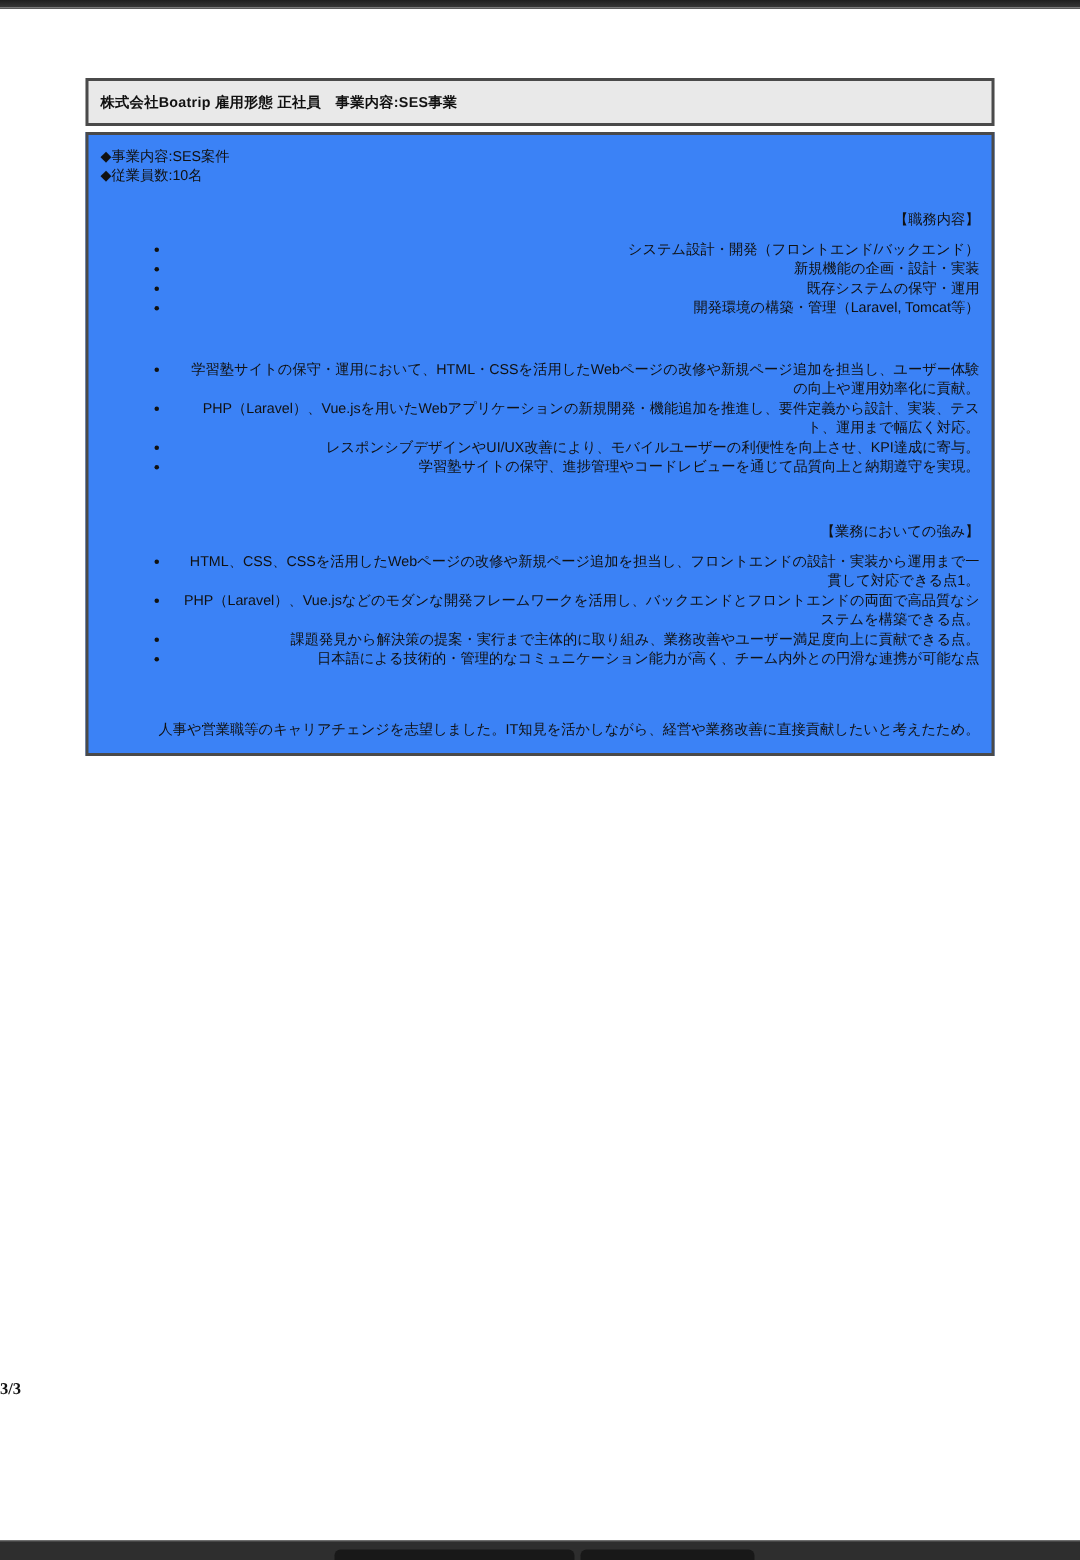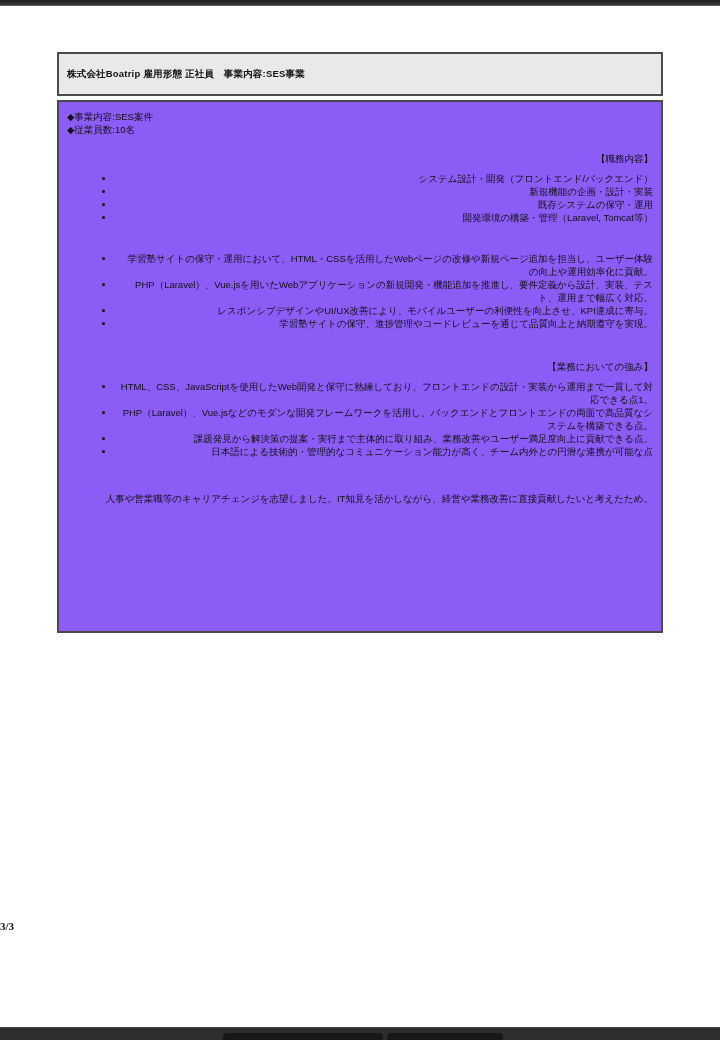--- a/index.html
+++ b/index.html
@@ -40,37 +40,37 @@
   .bb-shape.two { left: 387px; width: 116px; }
 
   .doc {
     position: absolute;
     left: 57px;
     top: 52px;
     width: 606px;
   }
   .company-header {
     box-sizing: border-box;
-    height: 44px;
+    height: 32px;
     border: 2px solid #4a4a4a;
     background: #e9e9e9;
     display: flex;
     align-items: center;
     padding: 0 8px;
     font-size: 9.5px;
     font-weight: bold;
     letter-spacing: 0.2px;
     white-space: pre;
   }
   .main-box {
     box-sizing: border-box;
     margin-top: 4px;
-    height: 533px;
+    height: 416px;
     border: 2px solid #4a4a4a;
-    background: #8b5cf6;
+    background: #3b82f6;
     padding: 8px;
     font-size: 9.5px;
     line-height: 13px;
     overflow: hidden;
   }
   .facts div { line-height: 13px; }
   .section { margin-top: 16px; text-align: right; }
   .section.results   { margin-top: 28px; }
   .section.strengths { margin-top: 30px; }
   .section.reason    { margin-top: 34px; }
@@ -131,21 +131,21 @@
         <li>学習塾サイトの保守・運用において、HTML・CSSを活用したWebページの改修や新規ページ追加を担当し、ユーザー体験の向上や運用効率化に貢献。</li>
         <li>PHP（Laravel）、Vue.jsを用いたWebアプリケーションの新規開発・機能追加を推進し、要件定義から設計、実装、テスト、運用まで幅広く対応。</li>
         <li>レスポンシブデザインやUI/UX改善により、モバイルユーザーの利便性を向上させ、KPI達成に寄与。</li>
         <li>学習塾サイトの保守、進捗管理やコードレビューを通じて品質向上と納期遵守を実現。</li>
       </ul>
     </div>
 
     <div class="section strengths">
       <div class="section-title">【業務においての強み】</div>
       <ul class="bullet-list">
-        <li>HTML、CSS、JavaScriptを使用したWeb開発と保守に熟練しており、フロントエンドの設計・実装から運用まで一貫して対応できる点1。</li>
+        <li>HTML、CSS、CSSを活用したWebページの改修や新規ページ追加を担当し、フロントエンドの設計・実装から運用まで一貫して対応できる点1。</li>
         <li>PHP（Laravel）、Vue.jsなどのモダンな開発フレームワークを活用し、バックエンドとフロントエンドの両面で高品質なシステムを構築できる点。</li>
         <li>課題発見から解決策の提案・実行まで主体的に取り組み、業務改善やユーザー満足度向上に貢献できる点。</li>
         <li>日本語による技術的・管理的なコミュニケーション能力が高く、チーム内外との円滑な連携が可能な点</li>
       </ul>
     </div>
 
     <div class="section reason">
       <p class="reason-paragraph">人事や営業職等のキャリアチェンジを志望しました。IT知見を活かしながら、経営や業務改善に直接貢献したいと考えたため。</p>
     </div>
 

